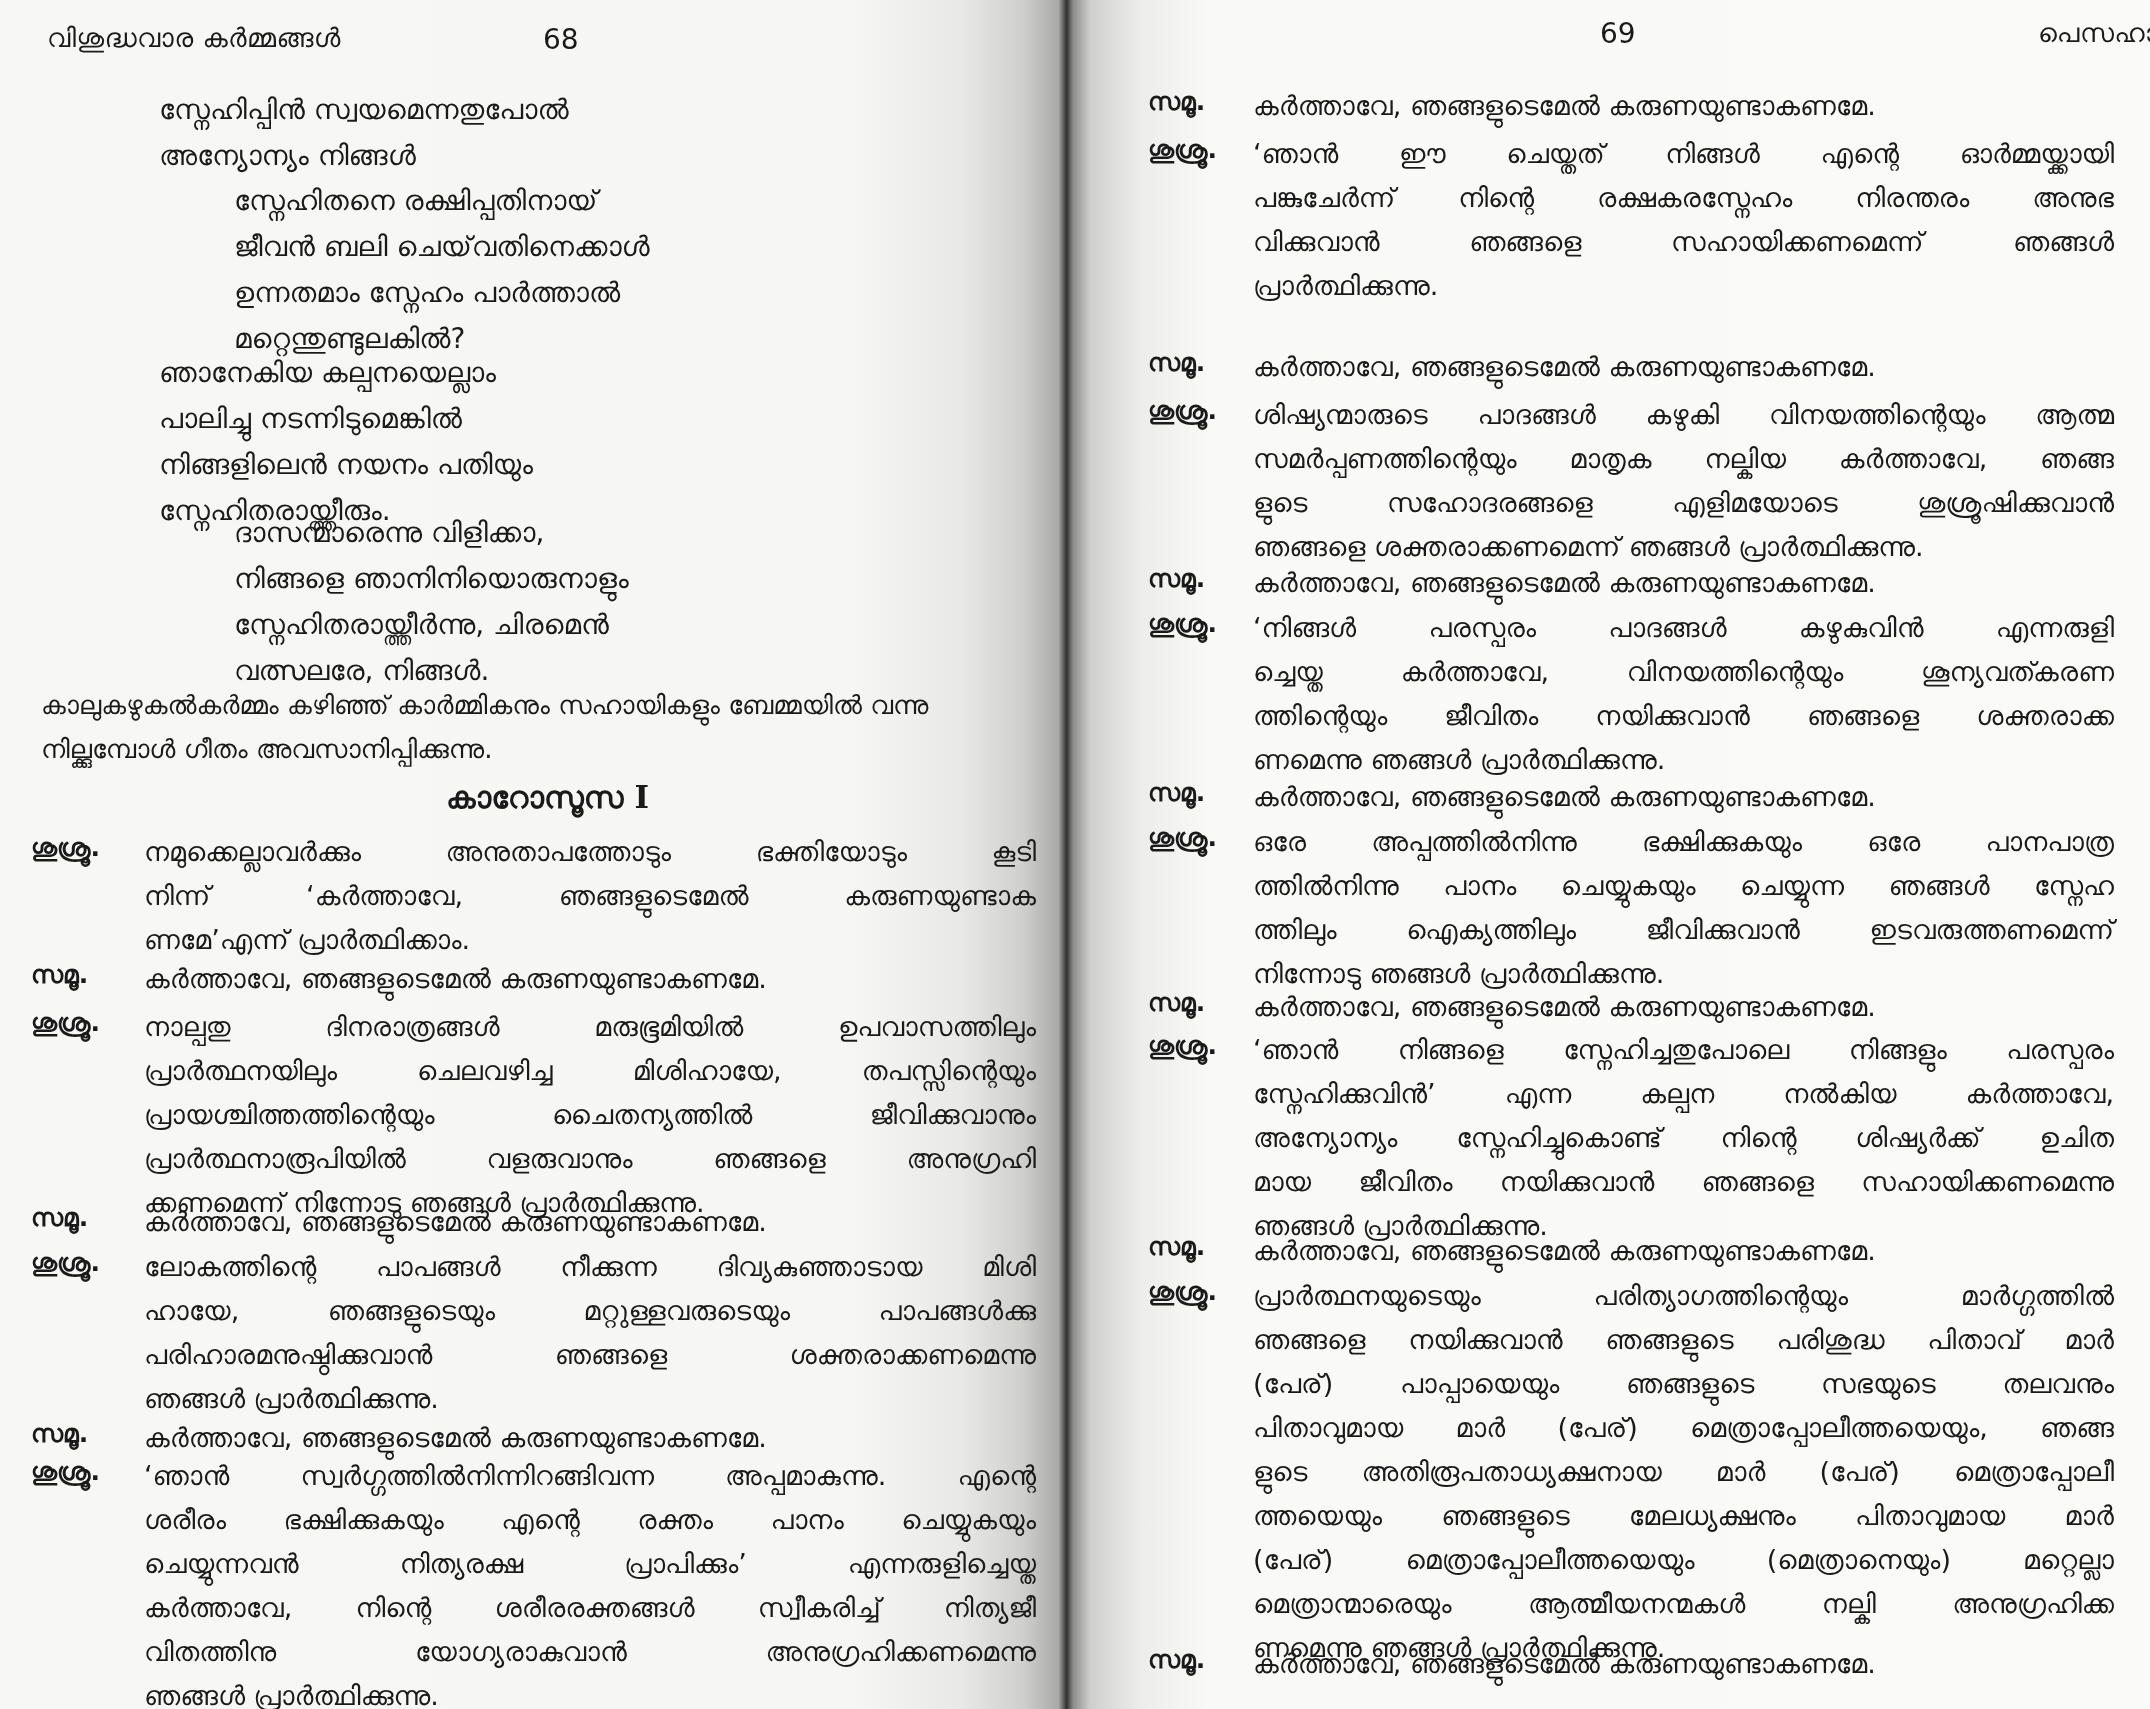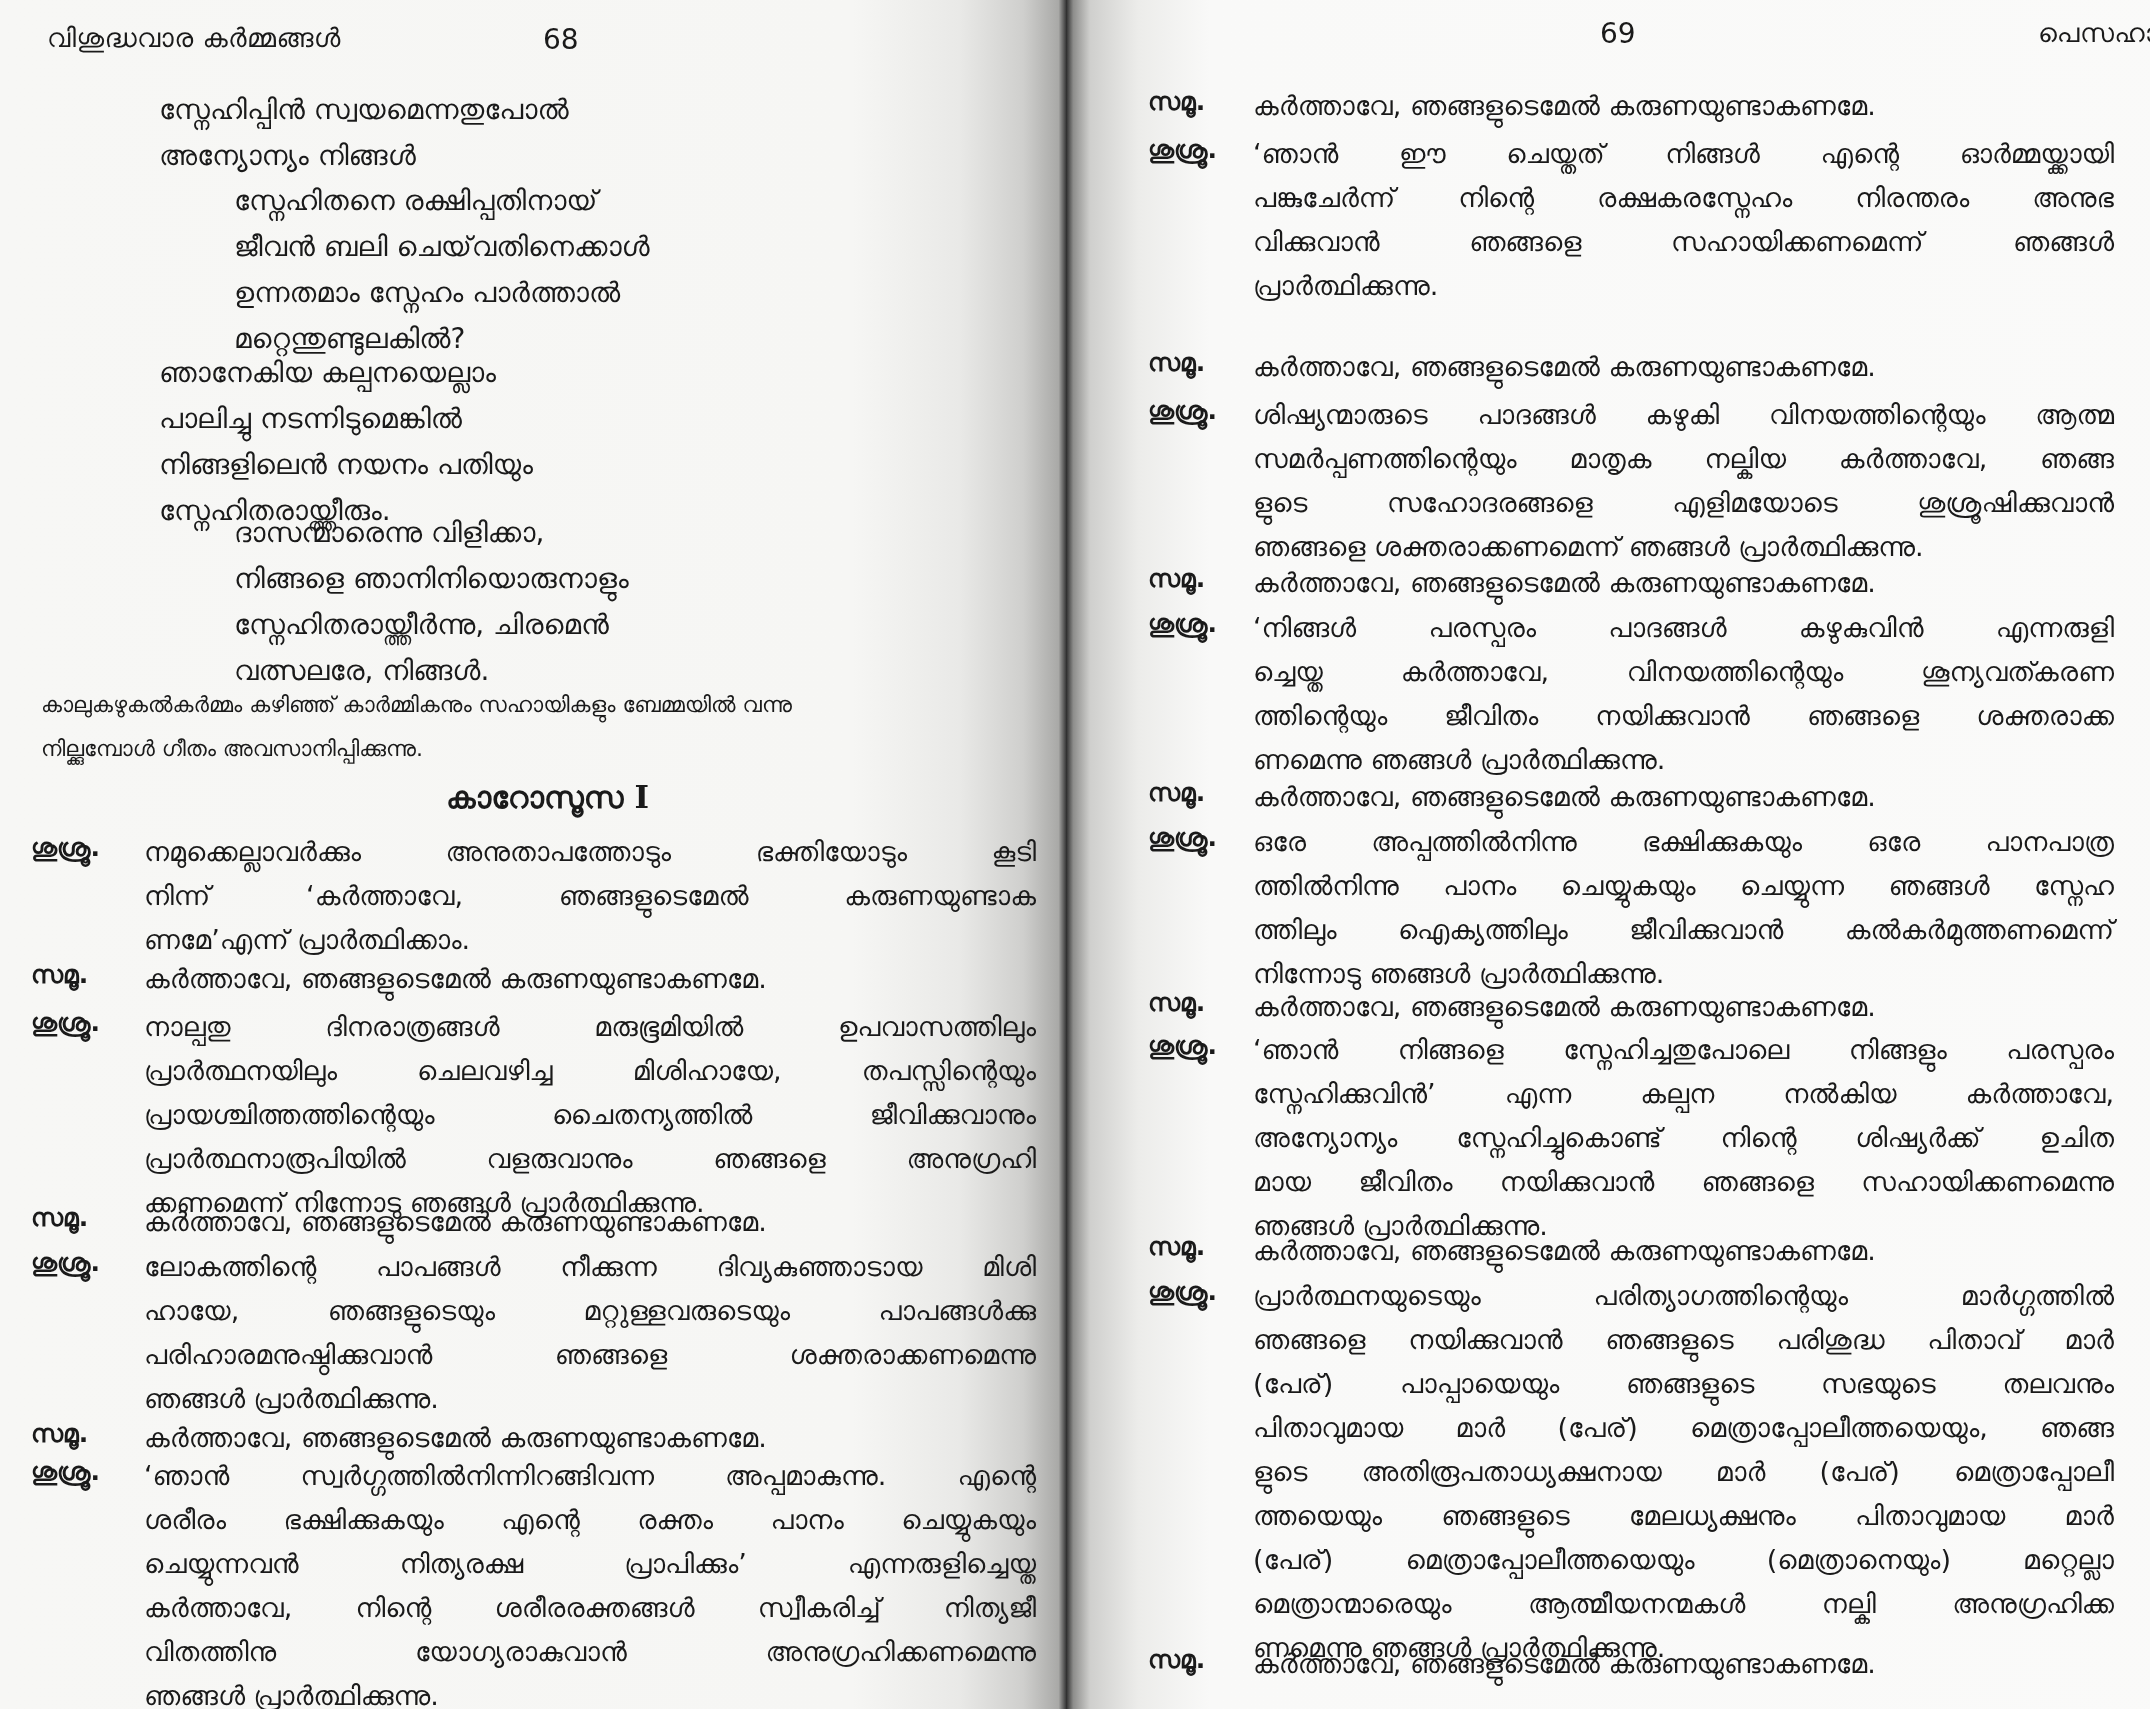--- a/index.html
+++ b/index.html
@@ -22,21 +22,21 @@
   }
   .run-head {
     position:absolute; font-size:26.5px; letter-spacing:0.4px;
   }
   .pagenum { position:absolute; font-size:28px; }
   .verse {
     position:absolute; font-size:28px; line-height:46px; white-space:nowrap;
   }
   .verse div { height:46px; }
   .rubric {
-    position:absolute; font-size:22px; line-height:44px; white-space:nowrap;
+    position:absolute; font-size:26px; line-height:44px; white-space:nowrap;
   }
   .title {
     position:absolute; font-size:31px; font-weight:bold; white-space:nowrap;
   }
   .title .roman { font-family:"DejaVu Serif", "Liberation Serif", serif; font-weight:bold; margin-left:11px; }
   .entry { position:absolute; }
   .entry .label {
     position:absolute; left:0; top:3.1px; font-size:25px; font-weight:bold; white-space:nowrap;
   }
   .entry .text {
@@ -196,21 +196,21 @@
     <span class="label">സമൂ.</span>
     <div class="text" style="left:105px;">
       <div>കർത്താവേ, ഞങ്ങളുടെമേൽ കരുണയുണ്ടാകണമേ.</div>
     </div>
   </div>
   <div class="entry" style="left:82px; top:820px; width:974px;">
     <span class="label">ശുശ്രൂ.</span>
     <div class="text just" style="left:105px; width:861px;">
       <div>ഒരേ അപ്പത്തിൽനിന്നു ഭക്ഷിക്കുകയും ഒരേ പാനപാത്ര</div>
       <div>ത്തിൽനിന്നു പാനം ചെയ്യുകയും ചെയ്യുന്ന ഞങ്ങൾ സ്നേഹ</div>
-      <div>ത്തിലും ഐക്യത്തിലും ജീവിക്കുവാൻ കൽകർമുത്തണമെന്ന്</div>
+      <div>ത്തിലും ഐക്യത്തിലും ജീവിക്കുവാൻ ഇടവരുത്തണമെന്ന്</div>
       <div class="last">നിന്നോടു ഞങ്ങൾ പ്രാർത്ഥിക്കുന്നു.</div>
     </div>
   </div>
   <div class="entry" style="left:82px; top:985px; width:974px;">
     <span class="label">സമൂ.</span>
     <div class="text" style="left:105px;">
       <div>കർത്താവേ, ഞങ്ങളുടെമേൽ കരുണയുണ്ടാകണമേ.</div>
     </div>
   </div>
   <div class="entry" style="left:82px; top:1028px; width:974px;">

